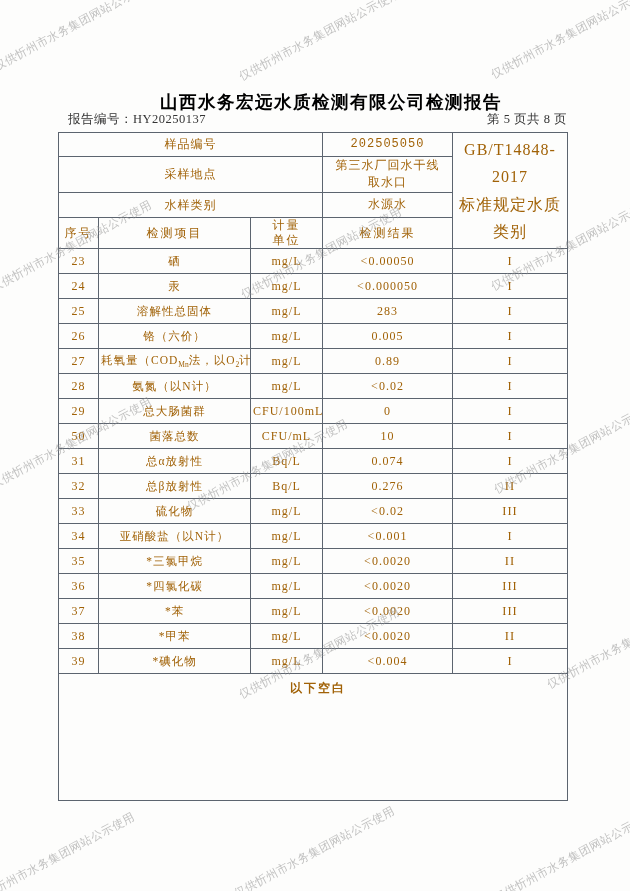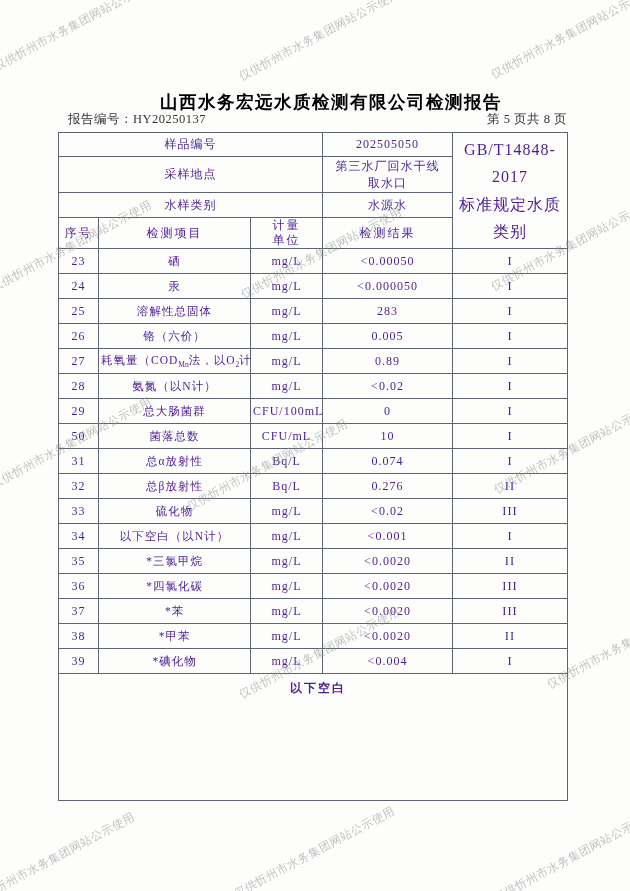--- a/index.html
+++ b/index.html
@@ -34,39 +34,39 @@
   .meta-row{
     position:absolute;top:111px;left:58px;width:509px;
     display:flex;justify-content:space-between;align-items:baseline;
     font-size:12.5px;letter-spacing:0.5px;z-index:2;
     box-sizing:border-box;padding-left:10px;text-align:center;
   }
   
   table.report{
     position:absolute;top:132px;left:58px;width:509px;
     border-collapse:collapse;table-layout:fixed;
-    font-size:12px;color:#4c1d95;z-index:2;padding-left:36px;
+    font-size:12px;color:#a16207;z-index:2;padding-left:36px;
   }
   table.report td{
     border:1px solid #5c московит646f;
   }
   table.report td{
     border:1px solid #5c646f;
     padding:0 2px;
     text-align:center;vertical-align:middle;
     letter-spacing:1px;
     overflow:hidden;
   }
   tr.info-r1 td{height:23px;}
   tr.info-r2 td{height:35px;}
   tr.info-r3 td{height:24px;}
   tr.head-row td{height:30px;letter-spacing:2px;}
   tr.data-row td{height:24px;}
   td.lbl{letter-spacing:2px;}
-  td.val{white-space:pre-line;line-height:1.35;}
+  td.val{white-space:pre-line;line-height:1.35;font-family:Liberation Mono, monospace;}
   td.std{white-space:pre-line;line-height:1.7;letter-spacing:0.5px;font-size:16px;}
   td.unit-h{white-space:pre-line;line-height:1.25;letter-spacing:1px;}
   td.item{
     text-align:left;padding-left:9px;
     white-space:nowrap;font-size:11.5px;letter-spacing:0.8px;
   }
   td.item sub{font-size:7.5px;letter-spacing:0;text-align:center;}
   td.cls{font-size:12.5px;letter-spacing:0.5px;}
   tr.blank-row td{
     height:120px;
@@ -207,21 +207,21 @@
   </tr>
         <tr class="data-row">
     <td>33</td>
     <td class="item">硫化物</td>
     <td>mg/L</td>
     <td>&lt;0.02</td>
     <td class="cls">III</td>
   </tr>
         <tr class="data-row">
     <td>34</td>
-    <td class="item">以下空白（以N计）</td>
+    <td class="item">亚硝酸盐（以N计）</td>
     <td>mg/L</td>
     <td>&lt;0.001</td>
     <td class="cls">I</td>
   </tr>
         <tr class="data-row">
     <td>35</td>
     <td class="item">*三氯甲烷</td>
     <td>mg/L</td>
     <td>&lt;0.0020</td>
     <td class="cls">II</td>

